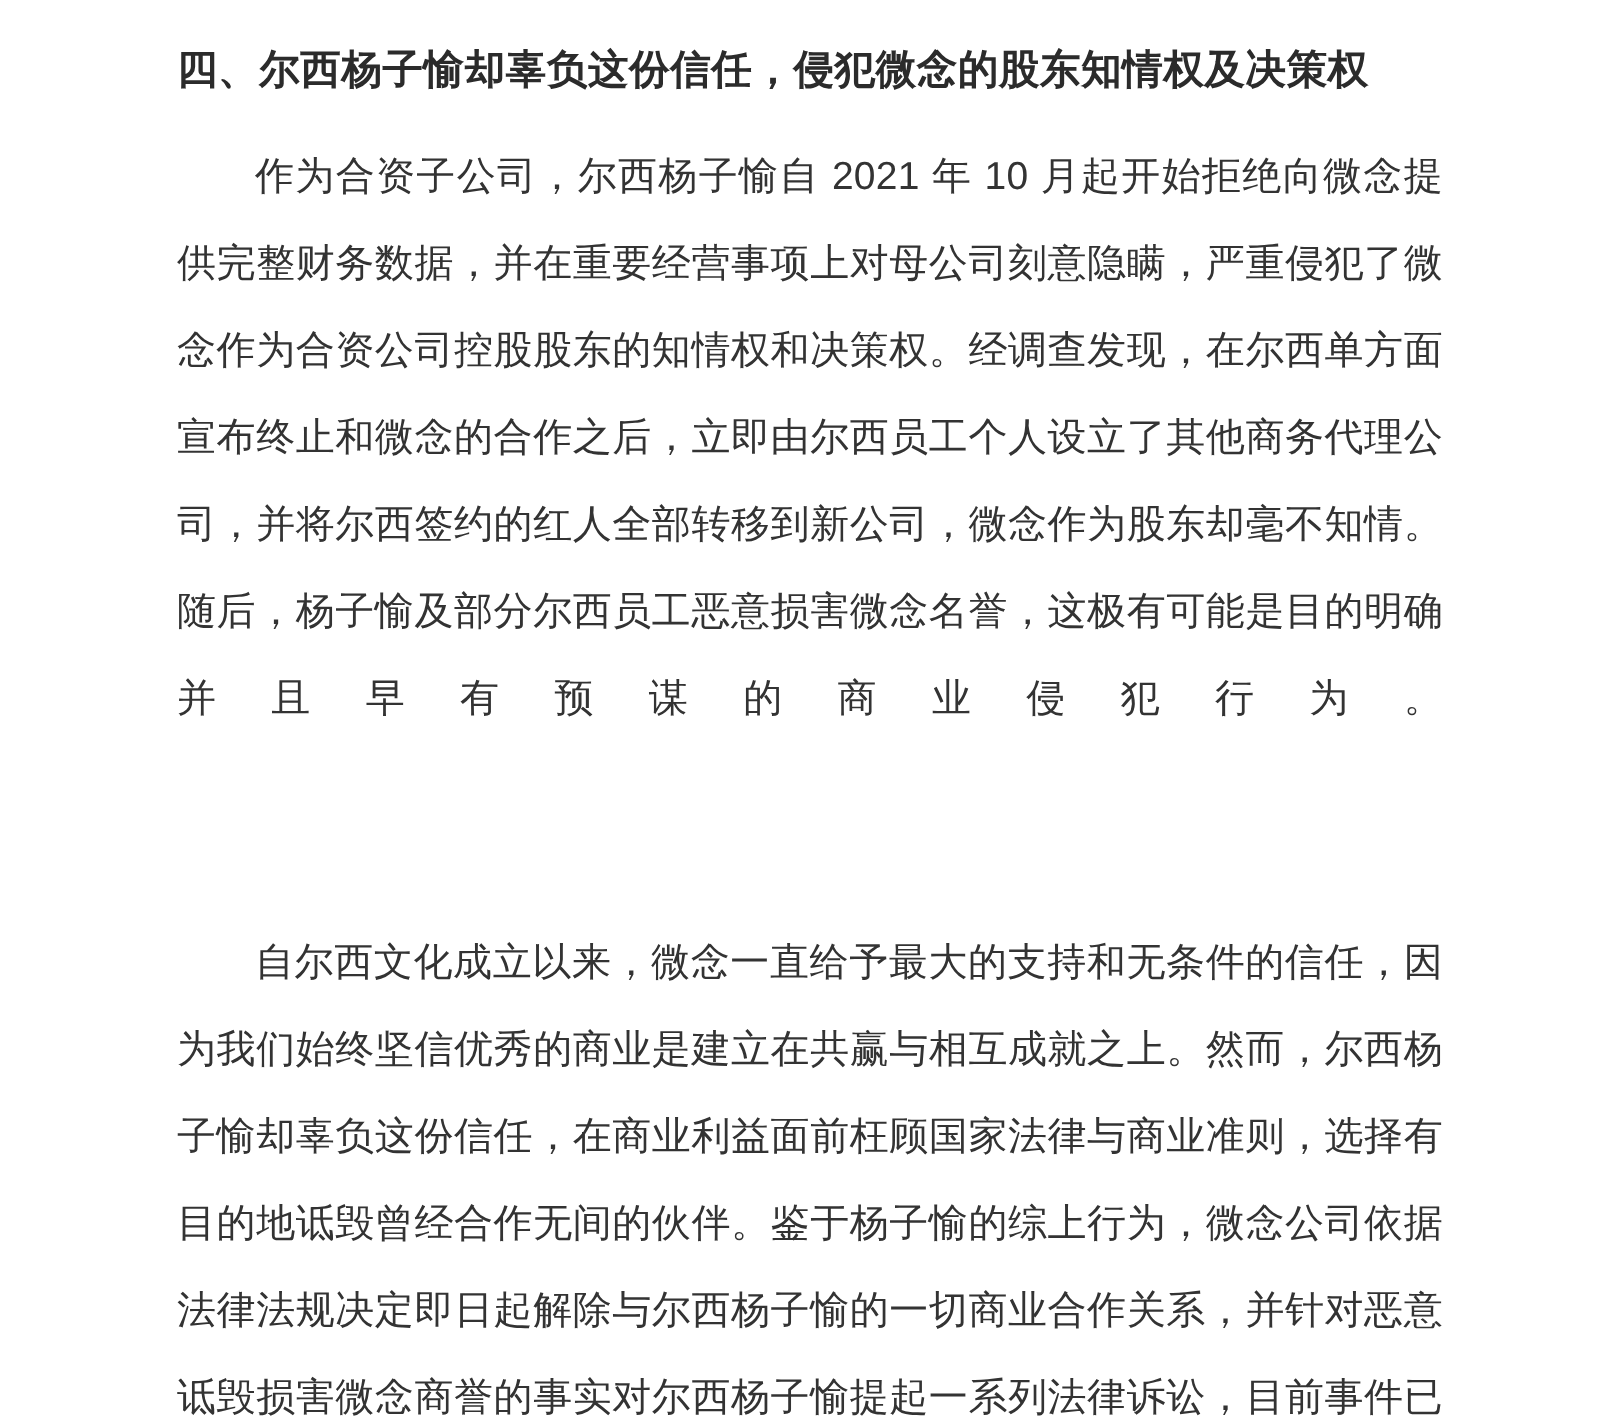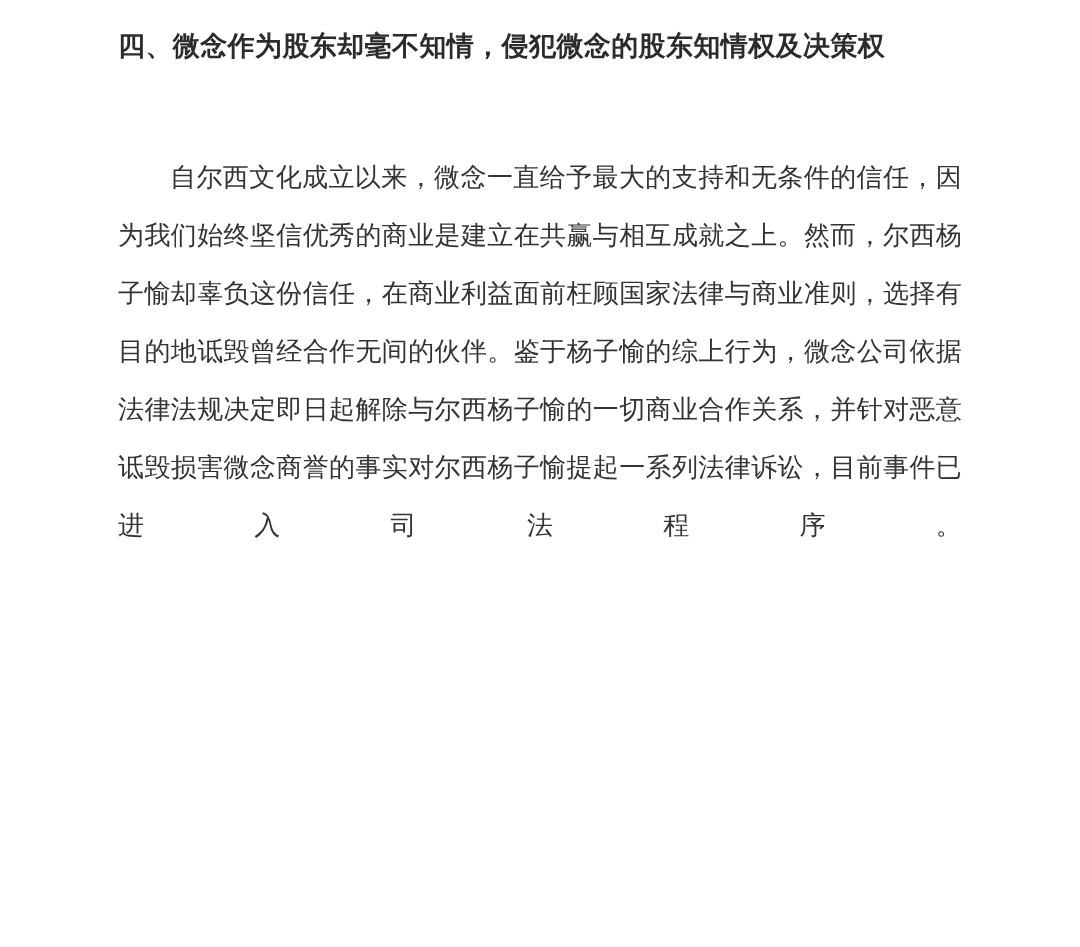--- a/index.html
+++ b/index.html
@@ -56,21 +56,22 @@
   .para-gap {
     height: 60px;
   }
 </style>
 </head>
 <body>
 
 <div class="page">
   <div class="content">
 
-    <h1 class="doc-heading">四、微念作为股东却毫不知情，侵犯微念的股东知情权及决策权</h1>
+    <h1 class="doc-heading">四、尔西杨子愉却辜负这份信任，侵犯微念的股东知情权及决策权</h1>
 
+    <p class="doc-paragraph">作为合资子公司，尔西杨子愉自 2021 年 10 月起开始拒绝向微念提供完整财务数据，并在重要经营事项上对母公司刻意隐瞒，严重侵犯了微念作为合资公司控股股东的知情权和决策权。经调查发现，在尔西单方面宣布终止和微念的合作之后，立即由尔西员工个人设立了其他商务代理公司，并将尔西签约的红人全部转移到新公司，微念作为股东却毫不知情。随后，杨子愉及部分尔西员工恶意损害微念名誉，这极有可能是目的明确并且早有预谋的商业侵犯行为。</p>
 
     <div class="para-gap"></div>
 
     <p class="doc-paragraph">自尔西文化成立以来，微念一直给予最大的支持和无条件的信任，因为我们始终坚信优秀的商业是建立在共赢与相互成就之上。然而，尔西杨子愉却辜负这份信任，在商业利益面前枉顾国家法律与商业准则，选择有目的地诋毁曾经合作无间的伙伴。鉴于杨子愉的综上行为，微念公司依据法律法规决定即日起解除与尔西杨子愉的一切商业合作关系，并针对恶意诋毁损害微念商誉的事实对尔西杨子愉提起一系列法律诉讼，目前事件已进入司法程序。</p>
 
   </div>
 </div>
 
 </body></html>

